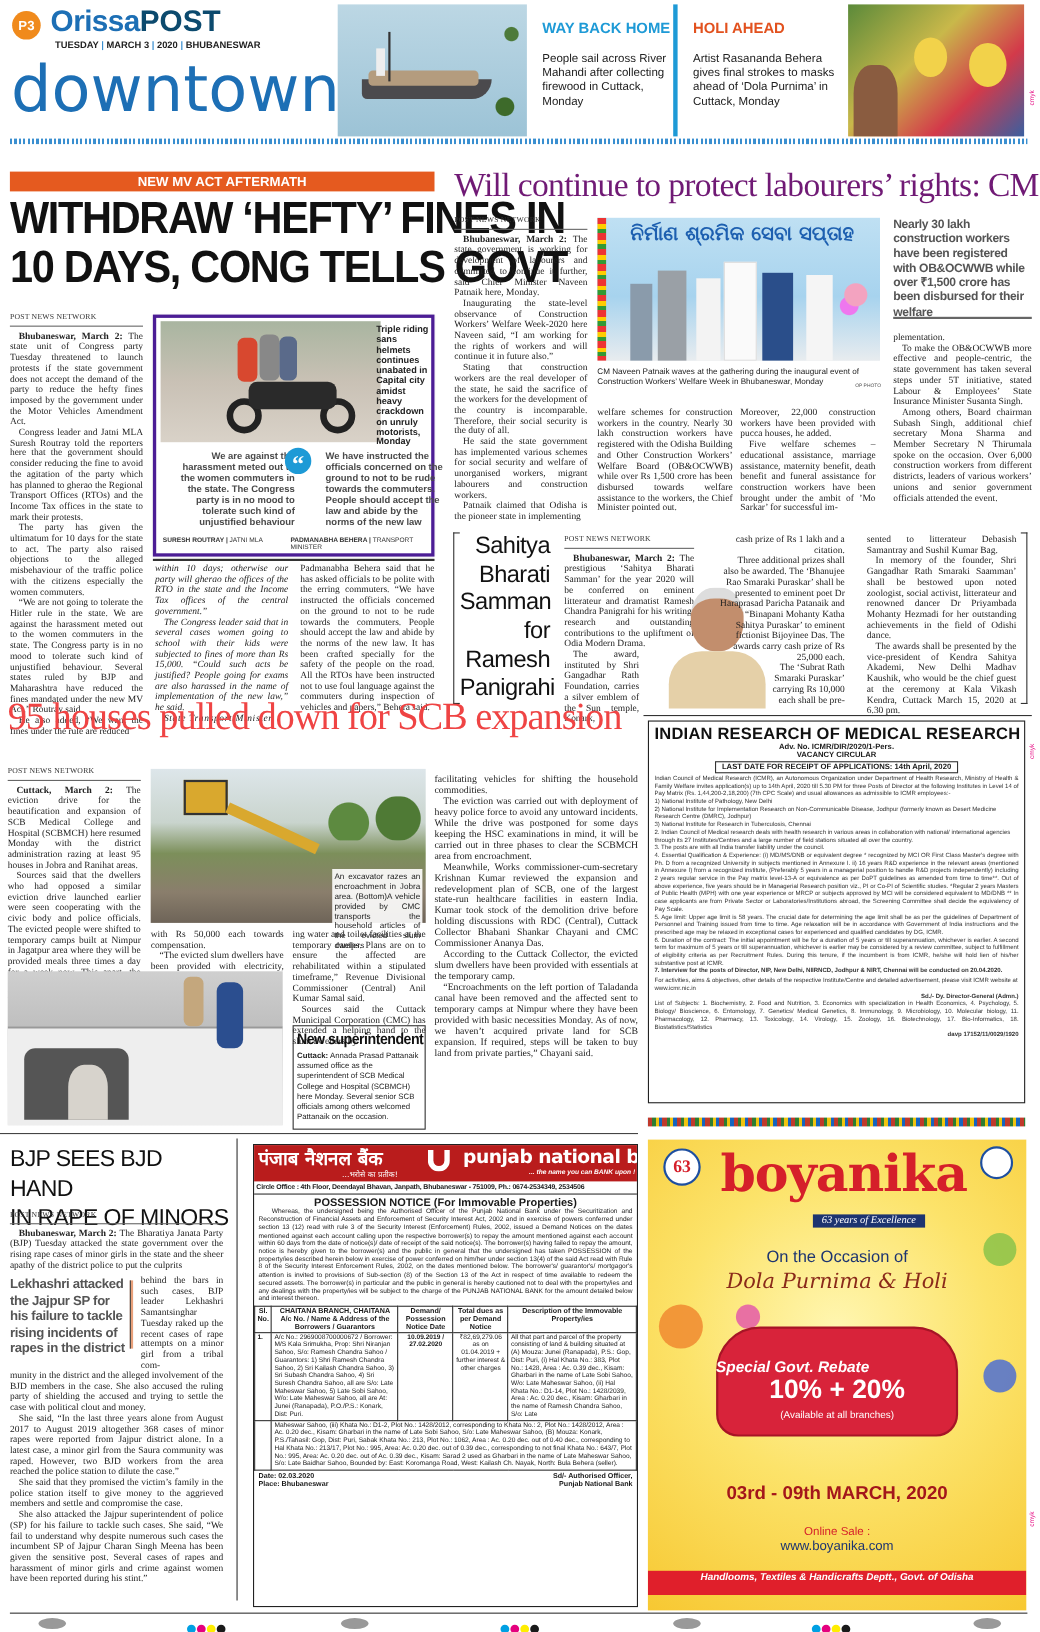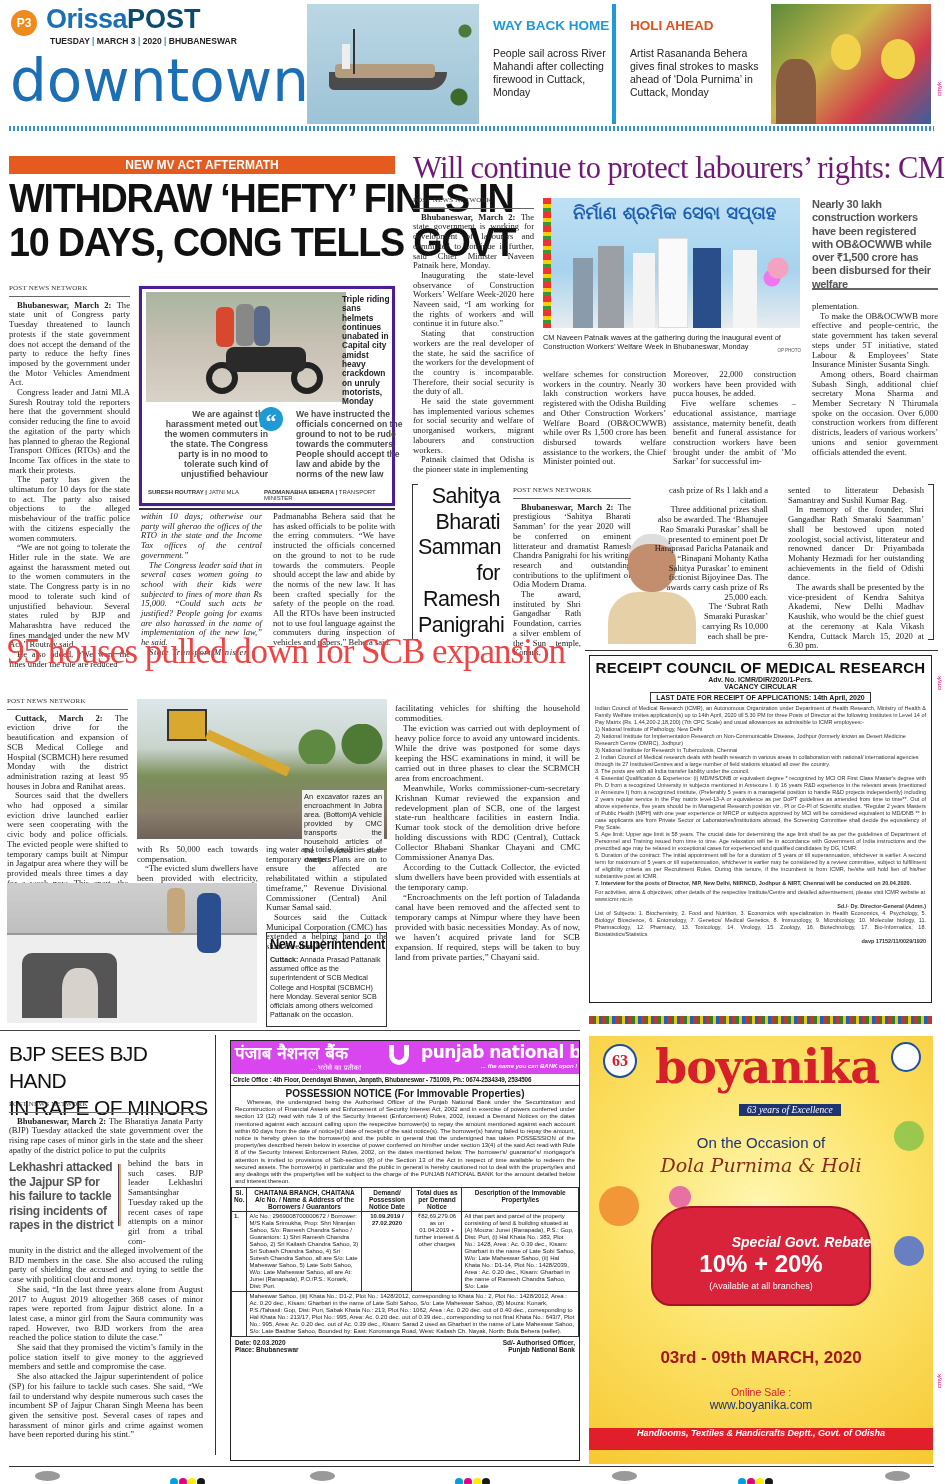--- a/index.html
+++ b/index.html
@@ -227,21 +227,21 @@
 <div class="abs body-text" style="left:395px;top:704px;width:185px;font-size:8.9px;line-height:9.95px;">
   <p style="text-indent:0">facilitating vehicles for shifting the household commodities.</p>
   <p>The eviction was carried out with deployment of heavy police force to avoid any untoward incidents. While the drive was postponed for some days keeping the HSC examinations in mind, it will be carried out in three phases to clear the SCBMCH area from encroachment.</p>
   <p>Meanwhile, Works commissioner-cum-secretary Krishnan Kumar reviewed the expansion and redevelopment plan of SCB, one of the largest state-run healthcare facilities in eastern India. Kumar took stock of the demolition drive before holding discussions with RDC (Central), Cuttack Collector Bhabani Shankar Chayani and CMC Commissioner Ananya Das.</p>
   <p>According to the Cuttack Collector, the evicted slum dwellers have been provided with essentials at the temporary camp.</p>
   <p>“Encroachments on the left portion of Taladanda canal have been removed and the affected sent to temporary camps at Nimpur where they have been provided with basic necessities Monday. As of now, we haven’t acquired private land for SCB expansion. If required, steps will be taken to buy land from private parties,” Chayani said.</p>
 </div>
 
 <div class="abs" style="left:585px;top:650px;width:353px;height:1px;background:#333;"></div>
 <div class="abs ad-border" style="left:589px;top:655px;width:343px;height:348px;padding:3px 5px;overflow:hidden;">
-  <div class="sans" style="font-weight:bold;font-size:15px;text-align:center;letter-spacing:0.2px;white-space:nowrap;color:#111;">RECEIPT COUNCIL OF MEDICAL RESEARCH</div>
+  <div class="sans" style="font-weight:bold;font-size:15px;text-align:center;letter-spacing:0.2px;white-space:nowrap;color:#111;">INDIAN RESEARCH OF MEDICAL RESEARCH</div>
   <div class="sans" style="font-weight:bold;font-size:7px;text-align:center;">Adv. No. ICMR/DIR/2020/1-Pers.</div>
   <div class="sans" style="font-weight:bold;font-size:7px;text-align:center;">VACANCY CIRCULAR</div>
   <div class="sans" style="font-weight:bold;font-size:7px;text-align:center;border:1px solid #333;margin:2px 55px;padding:1px;">LAST DATE FOR RECEIPT OF APPLICATIONS: 14th April, 2020</div>
   <div class="icmr-text" style="text-align:justify;">Indian Council of Medical Research (ICMR), an Autonomous Organization under Department of Health Research, Ministry of Health &amp; Family Welfare invites application(s) up to 14th April, 2020 till 5.30 PM for three Posts of Director at the following Institutes in Level 14 of Pay Matrix (Rs. 1,44,200-2,18,200) (7th CPC Scale) and usual allowances as admissible to ICMR employees:-</div>
   <div class="icmr-text">1) National Institute of Pathology, New Delhi</div>
   <div class="icmr-text">2) National Institute for Implementation Research on Non-Communicable Disease, Jodhpur (formerly known as Desert Medicine Research Centre (DMRC), Jodhpur)</div>
   <div class="icmr-text">3) National Institute for Research in Tuberculosis, Chennai</div>
   <div class="icmr-text">2. Indian Council of Medical research deals with health research in various areas in collaboration with national/ international agencies through its 27 Institutes/Centres and a large number of field stations situated all over the country.</div>
   <div class="icmr-text">3. The posts are with all India transfer liability under the council.</div>
   <div class="icmr-text" style="text-align:justify;">4. Essential Qualification &amp; Experience: (i) MD/MS/DNB or equivalent degree * recognized by MCI OR First Class Master's degree with Ph. D from a recognized University in subjects mentioned in Annexure I. ii) 16 years R&amp;D experience in the relevant areas (mentioned in Annexure I) from a recognized institute, (Preferably 5 years in a managerial position to handle R&amp;D projects independently) including 2 years regular service in the Pay matrix level-13-A or equivalence as per DoPT guidelines as amended from time to time**. Out of above experience, five years should be in Managerial Research position viz., PI or Co-PI of Scientific studies. *Regular 2 years Masters of Public Health (MPH) with one year experience or MRCP or subjects approved by MCI will be considered equivalent to MD/DNB ** In case applicants are from Private Sector or Laboratories/Institutions abroad, the Screening Committee shall decide the equivalency of Pay Scale.</div>
@@ -269,21 +269,21 @@
 <div class="abs body-text" style="left:128px;top:1159px;width:75px;">behind the bars in such cases. BJP leader Lekhashri Samantsinghar Tuesday raked up the recent cases of rape attempts on a minor girl from a tribal com-</div>
 <div class="abs body-text" style="left:9px;top:1246px;width:194px;">
   <p style="text-indent:0">munity in the district and the alleged involvement of the BJD members in the case. She also accused the ruling party of shielding the accused and trying to settle the case with political clout and money.</p>
   <p>She said, “In the last three years alone from August 2017 to August 2019 altogether 368 cases of minor rapes were reported from Jajpur district alone. In a latest case, a minor girl from the Saura community was raped. However, two BJD workers from the area reached the police station to dilute the case.”</p>
   <p>She said that they promised the victim’s family in the police station itself to give money to the aggrieved members and settle and compromise the case.</p>
   <p>She also attacked the Jajpur superintendent of police (SP) for his failure to tackle such cases. She said, “We fail to understand why despite numerous such cases the incumbent SP of Jajpur Charan Singh Meena has been given the sensitive post. Several cases of rapes and harassment of minor girls and crime against women have been reported during his stint.”</p>
 </div>
 <div class="abs" style="left:215px;top:1035px;width:1px;height:420px;background:#333;"></div>
 
 <div class="abs ad-border" style="left:230px;top:1040px;width:350px;height:421px;overflow:hidden;">
-  <div style="background:#d946ef;color:#fff;height:33px;position:relative;">
+  <div style="background:#b91c1c;color:#fff;height:33px;position:relative;">
     <div class="abs" style="left:4px;top:0;font:bold 17px 'DejaVu Sans',sans-serif;white-space:nowrap;">पंजाब नैशनल बैंक</div>
     <div class="abs" style="left:80px;top:22px;font:7px 'DejaVu Sans',sans-serif;">...भरोसे का प्रतीक!</div>
     <div class="abs" style="left:158px;top:4px;width:20px;height:20px;border:5px solid #fff;border-top:none;border-radius:0 0 10px 10px;"></div>
     <div class="abs" style="left:190px;top:1px;font:bold 17px 'DejaVu Sans',sans-serif;white-space:nowrap;letter-spacing:-0.5px;">punjab national bank</div>
     <div class="abs" style="left:250px;top:22px;font:italic bold 6px 'Liberation Sans',sans-serif;white-space:nowrap;">... the name you can BANK upon !</div>
   </div>
   <div class="sans" style="font-size:6.3px;font-weight:bold;border-bottom:1px solid #333;padding:2px;white-space:nowrap;letter-spacing:-0.15px;">Circle Office : 4th Floor, Deendayal Bhavan, Janpath, Bhubaneswar - 751009, Ph.: 0674-2534349, 2534506</div>
   <div class="sans" style="font-size:10px;font-weight:bold;text-align:center;margin-top:2px;">POSSESSION NOTICE (For Immovable Properties)</div>
   <div class="pnb-text" style="padding:0 4px;text-indent:12px;">Whereas, the undersigned being the Authorised Officer of the Punjab National Bank under the Securitization and Reconstruction of Financial Assets and Enforcement of Security Interest Act, 2002 and in exercise of powers conferred under section 13 (12) read with rule 3 of the Security Interest (Enforcement) Rules, 2002, issued a Demand Notices on the dates mentioned against each account calling upon the respective borrower(s) to repay the amount mentioned against each account within 60 days from the date of notice(s)/ date of receipt of the said notice(s). The borrower(s) having failed to repay the amount, notice is hereby given to the borrower(s) and the public in general that the undersigned has taken POSSESSION of the property/ies described herein below in exercise of power conferred on him/her under section 13(4) of the said Act read with Rule 8 of the Security Interest Enforcement Rules, 2002, on the dates mentioned below. The borrower's/ guarantor's/ mortgagor's attention is invited to provisions of Sub-section (8) of the Section 13 of the Act in respect of time available to redeem the secured assets. The borrower(s) in particular and the public in general is hereby cautioned not to deal with the property/ies and any dealings with the property/ies will be subject to the charge of the PUNJAB NATIONAL BANK for the amount detailed below and interest thereon.</div>
   <table class="pnb" style="margin-top:2px;">
@@ -325,21 +325,21 @@
   <div class="abs" style="left:302px;top:6px;width:30px;height:30px;border-radius:50%;border:2px solid #1e4fa0;background:#fff;"></div>
   <div class="abs" style="left:66px;top:4px;font:bold 46px 'DejaVu Serif',serif;color:#d51f2a;letter-spacing:-1px;">boyanika</div>
   <div class="abs" style="left:150px;top:68px;background:#1d3470;color:#fff;font:italic 9.5px 'Liberation Serif',serif;padding:1px 8px;">63 years of Excellence</div>
   <div class="abs" style="left:0;top:98px;width:344px;text-align:center;font:15px 'Liberation Sans',sans-serif;color:#1d3470;">On the Occasion of</div>
   <div class="abs" style="left:0;top:118px;width:344px;text-align:center;font:italic 19px 'DejaVu Serif',serif;color:#8a2a1a;">Dola Purnima &amp; Holi</div>
   <div class="abs" style="left:10px;top:150px;width:40px;height:40px;border-radius:50%;background:#f08a30;opacity:0.85;"></div>
   <div class="abs" style="left:80px;top:150px;width:22px;height:22px;border-radius:50%;background:#e45aa8;opacity:0.85;"></div>
   <div class="abs" style="left:305px;top:85px;width:30px;height:30px;border-radius:50%;background:#8ac34a;opacity:0.85;"></div>
   <div class="abs" style="left:305px;top:200px;width:30px;height:30px;border-radius:50%;background:#4e6ed2;opacity:0.85;"></div>
   <div class="abs" style="left:62px;top:170px;width:220px;height:100px;background:#d8233a;border-radius:40px 40px 20px 20px;border:2px solid #a71426;"></div>
-  <div class="abs" style="left:62px;top:198px;width:220px;text-align:right;font:italic bold 14px 'Liberation Sans',sans-serif;color:#fff;">Special Govt. Rebate</div>
+  <div class="abs" style="left:62px;top:198px;width:220px;text-align:left;font:italic bold 14px 'Liberation Sans',sans-serif;color:#fff;">Special Govt. Rebate</div>
   <div class="abs" style="left:62px;top:214px;width:220px;text-align:center;font:bold 24px 'Liberation Sans',sans-serif;color:#fff;">10% + 20%</div>
   <div class="abs" style="left:62px;top:245px;width:220px;text-align:center;font:9px 'Liberation Sans',sans-serif;color:#fff;">(Available at all branches)</div>
   <div class="abs" style="left:0;top:312px;width:344px;text-align:center;font:bold 17px 'Liberation Sans',sans-serif;color:#a3161b;">03rd - 09th MARCH, 2020</div>
   <div class="abs" style="left:0;top:350px;width:344px;text-align:center;font:10.5px 'Liberation Sans',sans-serif;color:#d51f2a;">Online Sale :</div>
   <div class="abs" style="left:0;top:362px;width:344px;text-align:center;font:12px 'Liberation Sans',sans-serif;color:#1d3470;">www.boyanika.com</div>
   <div class="abs" style="left:0;top:392px;width:344px;height:22px;line-height:22px;background:#e01f2b;text-align:center;font:italic bold 9px 'Liberation Sans',sans-serif;color:#fff;">Handlooms, Textiles &amp; Handicrafts Deptt., Govt. of Odisha</div>
 </div>
 
 <div class="abs" style="left:9px;top:1466px;width:925px;height:1px;background:#333;"></div>
 <div class="abs" style="left:35px;top:1471px;width:25px;height:10px;border-radius:50%;background:#999;"></div>

